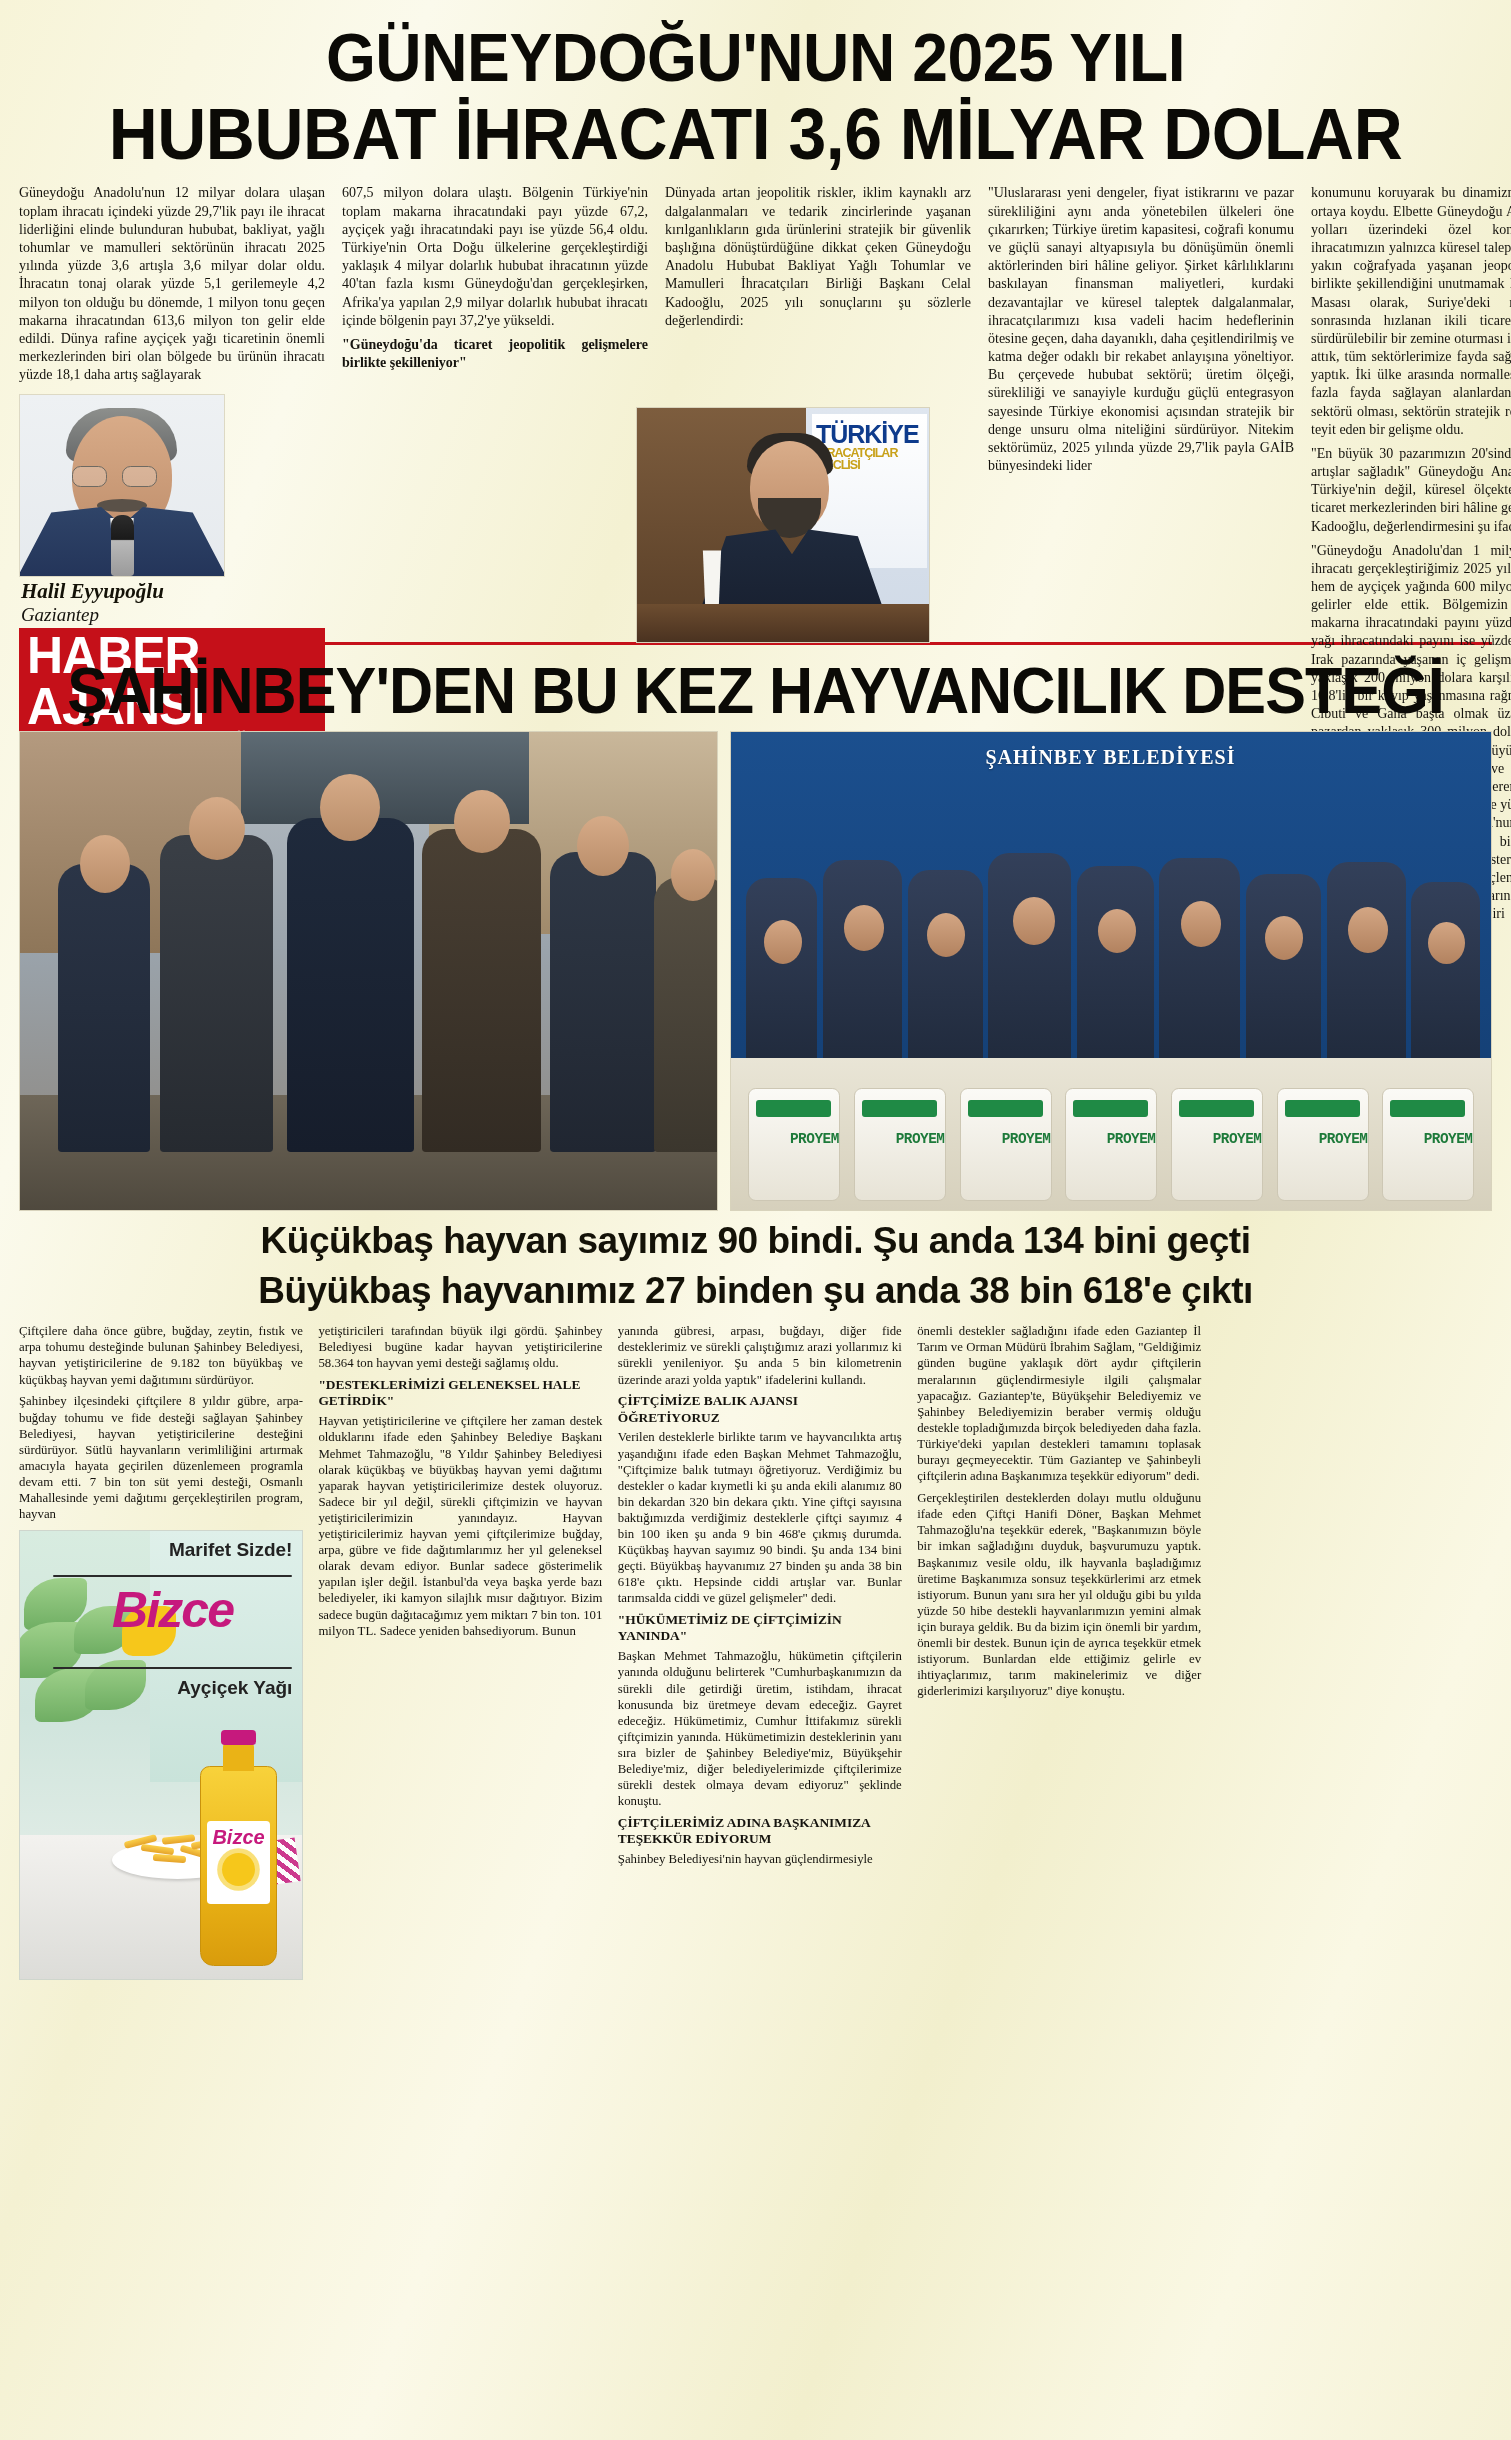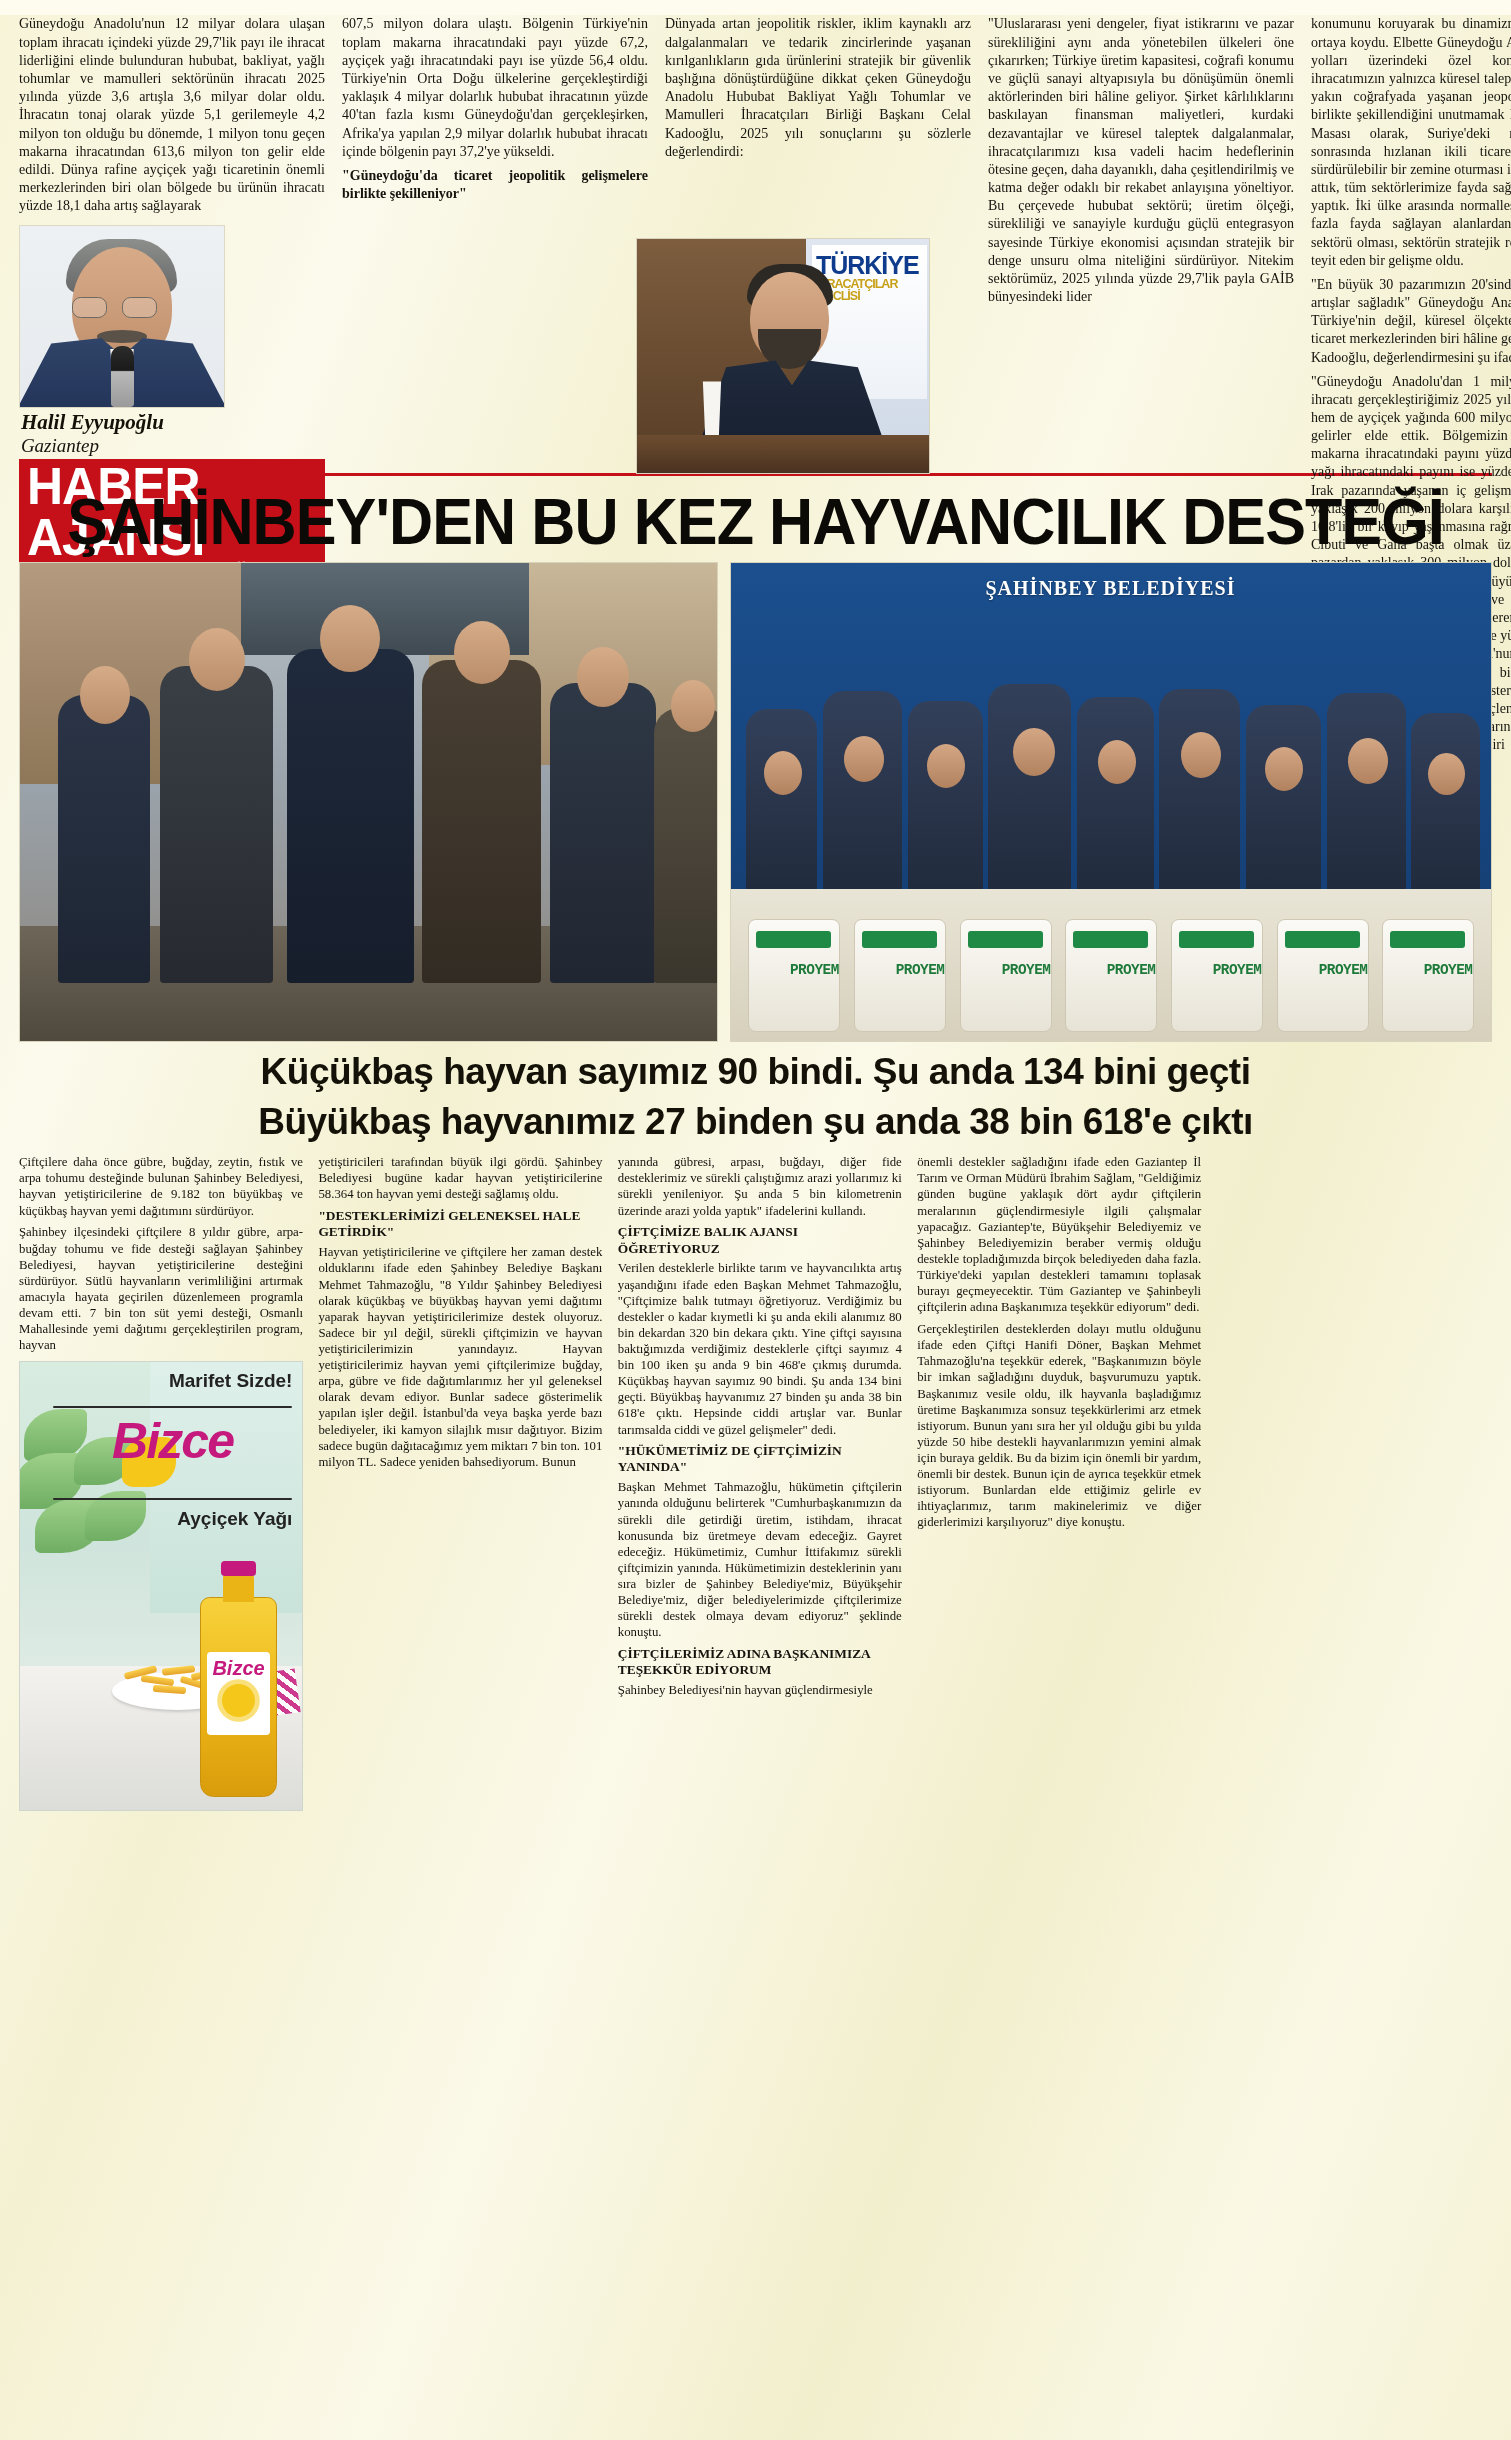--- a/index.html
+++ b/index.html
@@ -399,20 +399,24 @@
   }
   .sep {
     height:2.9px; background:#c51019; margin:5.8px 19px 0 19px;
   }
 </style>
 </head>
 <body>
 
 <div class="page">
 
+  <div class="masthead-head">
+    <div class="hl-1">GÜNEYDOĞU'NUN 2025 YILI</div>
+    <div class="hl-2">HUBUBAT İHRACATI 3,6 MİLYAR DOLAR</div>
+  </div>
 
   <div class="art1">
 
     <div class="col c1">
       <p>Güneydoğu Anadolu'nun 12 milyar dolara ulaşan toplam ihracatı içindeki yüzde 29,7'lik payı ile ihracat liderliğini elinde bulunduran hububat, bakliyat, yağlı tohumlar ve mamulleri sektörünün ihracatı 2025 yılında yüzde 3,6 artışla 3,6 milyar dolar oldu. İhracatın tonaj olarak yüzde 5,1 gerilemeyle 4,2 milyon ton olduğu bu dönemde, 1 milyon tonu geçen makarna ihracatından 613,6 milyon ton gelir elde edildi. Dünya rafine ayçiçek yağı ticaretinin önemli merkezlerinden biri olan bölgede bu ürünün ihracatı yüzde 18,1 daha artış sağlayarak</p>
 
       <div class="logo-block">
         <div class="portrait">
           <div class="hair"></div>
           <div class="head"></div>

